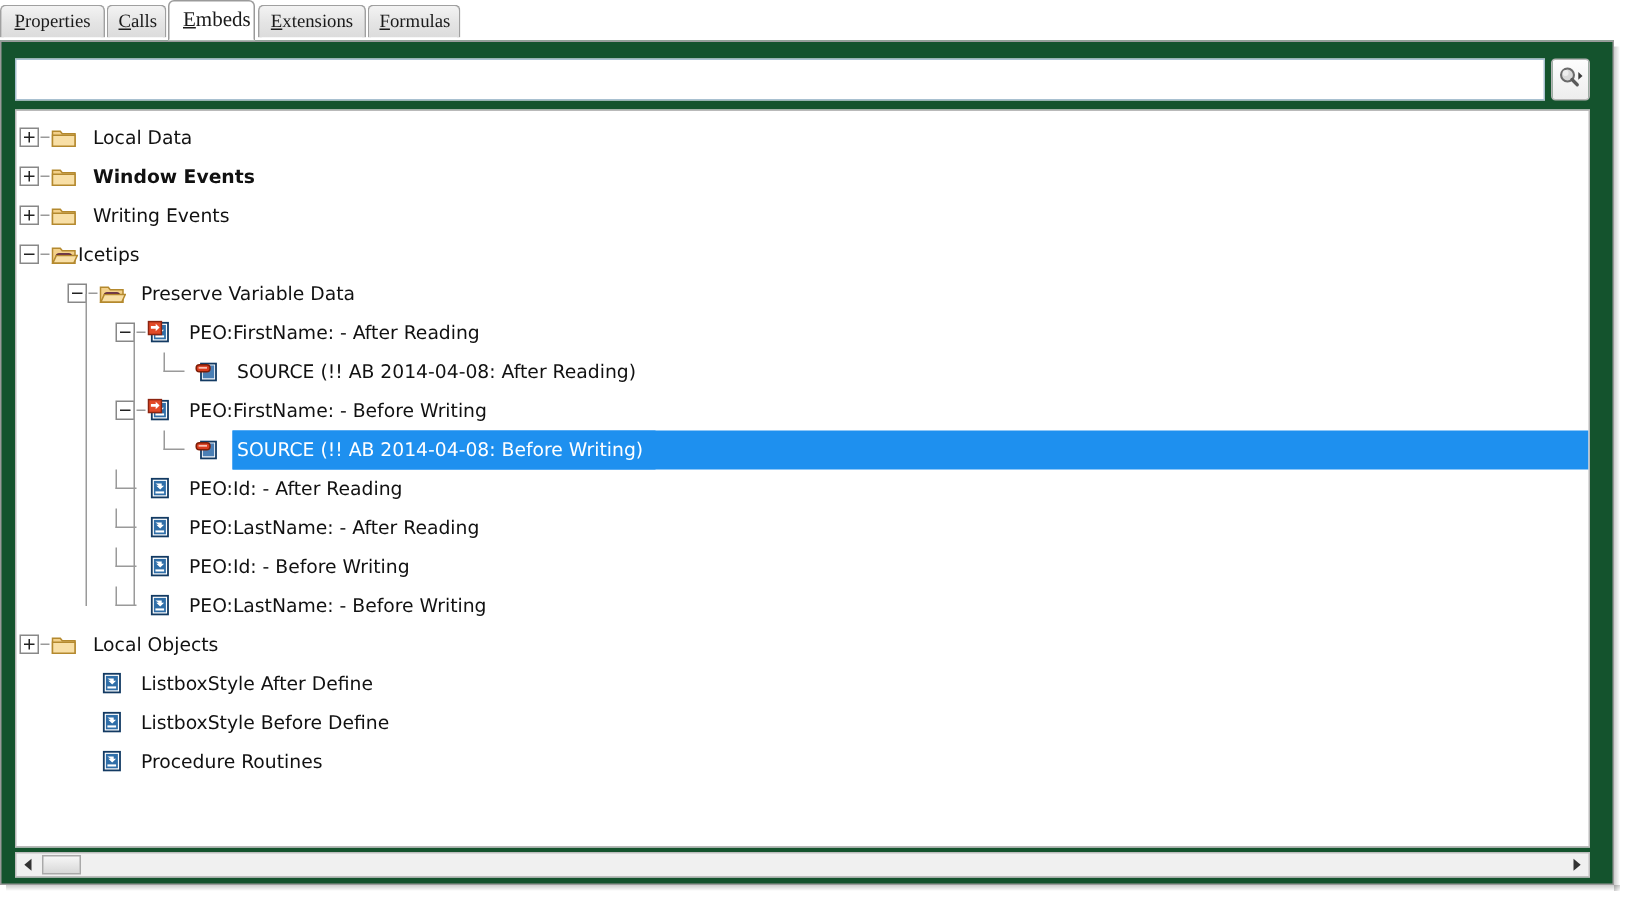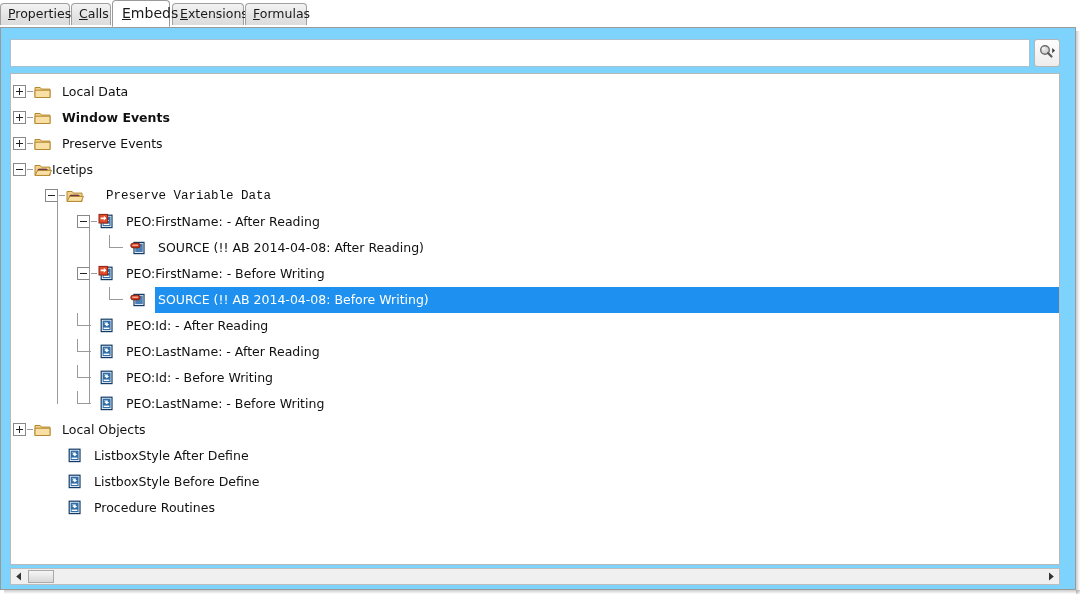--- a/index.html
+++ b/index.html
@@ -34,20 +34,21 @@
     border: 1px solid #a0a0a0;
     border-bottom: none;
     border-top-left-radius: 4px;
     border-top-right-radius: 4px;
     font-size: 12.5px;
     color: #1a1a1a;
     line-height: 20px;
     text-align: center;
     white-space: nowrap;
     padding: 0 7px;
+    font-family: Liberation Serif, serif;
   }
   .tab.active {
     top: 0px;
     height: 27px;
     line-height: 25px;
     background: #ffffff;
     border: 1px solid #9a9a9a;
     border-bottom: 1px solid #ffffff;
     font-size: 14px;
     z-index: 5;
@@ -55,21 +56,21 @@
   }
   .tab u { text-decoration: underline; }
 
   
   #panel {
     position: absolute;
     left: 0; top: 27px;
     width: 1076px;
     height: 563px;
     box-sizing: border-box;
-    background: #7dd3fc;
+    background: #14532d;
     border: 1px solid #9a9a9a;
     border-top: 1px solid #9a9a9a;
   }
   #panel-shadow-r {
     position: absolute;
     left: 1076px; top: 31px;
     width: 4px; height: 563px;
     background: linear-gradient(to right, rgba(0,0,0,0.20), rgba(0,0,0,0.0));
   }
   #panel-shadow-b {
@@ -259,41 +260,41 @@
             </svg></div>
           <div class="label" style="left: 48px; font-weight: bold;">Window Events</div>
         </div>
         <div class="row">
           <div class="glyph plus" style="left: 2px;"></div>
           <div class="hline" style="left: 16px; width: 6px;"></div>
           <div class="ico" style="left: 23px;"><svg width="18" height="17" viewBox="0 0 18 17">
               <path d="M1 4.5 h5.2 l1.3 1.6 h8.5 v8.4 h-15 z" fill="#f3d08a" stroke="#b4892e" stroke-width="1"></path>
               <path d="M1 7.2 h15 v7.3 h-15 z" fill="#f8dfa6" stroke="#b4892e" stroke-width="1"></path>
             </svg></div>
-          <div class="label" style="left: 48px;">Preserve Events</div>
+          <div class="label" style="left: 48px;">Writing Events</div>
         </div>
         <div class="row">
           <div class="glyph" style="left: 2px;"></div>
           <div class="hline" style="left: 16px; width: 6px;"></div>
           <div class="ico" style="left: 23px;"><svg width="18" height="17" viewBox="0 0 18 17">
               <path d="M1 4.5 h5.2 l1.3 1.6 h8.5 v8.4 h-15 z" fill="#f3d08a" stroke="#b4892e" stroke-width="1"></path>
               <rect x="3.6" y="8.2" width="10" height="3.4" rx="1.6" fill="#7b2c5e" stroke="#4a1739" stroke-width="0.9"></rect>
               <path d="M1.2 14.4 l2.3 -5.0 h14.0 l-2.3 5.0 z" fill="#f8dfa6" stroke="#b4892e" stroke-width="1"></path>
             </svg></div>
           <div class="label" style="left: 38px;">Icetips</div>
         </div>
         <div class="row">
           <div class="glyph" style="left: 34px;"></div>
           <div class="hline" style="left: 48px; width: 6px;"></div>
           <div class="ico" style="left: 55px;"><svg width="18" height="17" viewBox="0 0 18 17">
               <path d="M1 4.5 h5.2 l1.3 1.6 h8.5 v8.4 h-15 z" fill="#f3d08a" stroke="#b4892e" stroke-width="1"></path>
               <rect x="3.6" y="8.2" width="10" height="3.4" rx="1.6" fill="#7b2c5e" stroke="#4a1739" stroke-width="0.9"></rect>
               <path d="M1.2 14.4 l2.3 -5.0 h14.0 l-2.3 5.0 z" fill="#f8dfa6" stroke="#b4892e" stroke-width="1"></path>
             </svg></div>
-          <div class="label" style="left: 92px; font-family: Liberation Mono, monospace;">Preserve Variable Data</div>
+          <div class="label" style="left: 80px;">Preserve Variable Data</div>
         </div>
         <div class="row">
           <div class="glyph" style="left: 66px;"></div>
           <div class="hline" style="left: 80px; width: 6px;"></div>
           <div class="ico" style="left: 87px;"><svg width="18" height="17" viewBox="0 0 18 17">
               <rect x="3.2" y="2.2" width="10.8" height="12.4" fill="#ffffff" stroke="#123a63" stroke-width="1.2"></rect>
               <rect x="4.6" y="3.6" width="8" height="9.6" fill="#2f6ea8"></rect>
               <path d="M5.6 5.4 h4.2 v1.5 h1.6 l-2.6 2.4 l-2.6 -2.4 h1.6 z" fill="#ffffff"></path>
               <rect x="5.6" y="10.6" width="5.8" height="1.4" fill="#ffffff"></rect>
               <rect x="1.0" y="1.4" width="8.6" height="8.6" fill="#e24a28" stroke="#8c2410" stroke-width="1"></rect>

